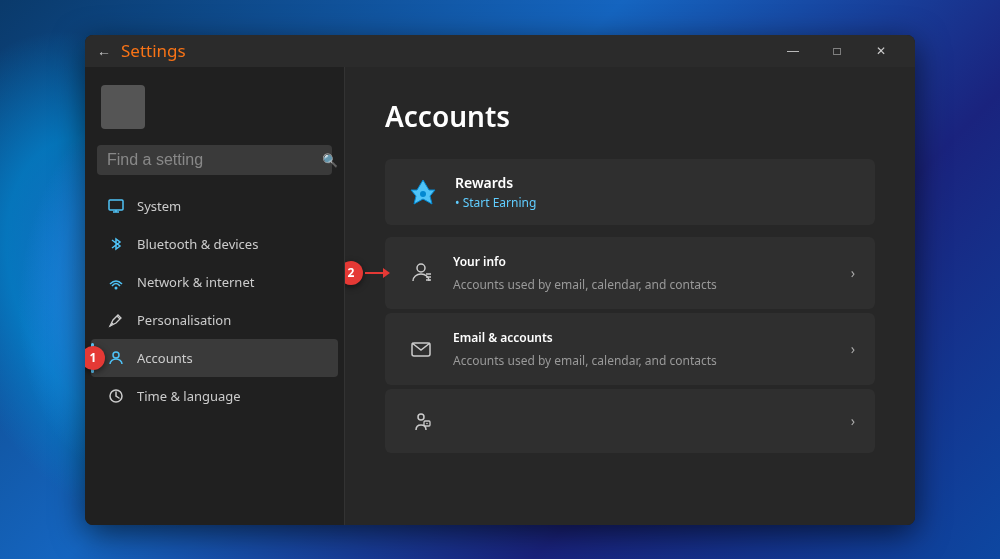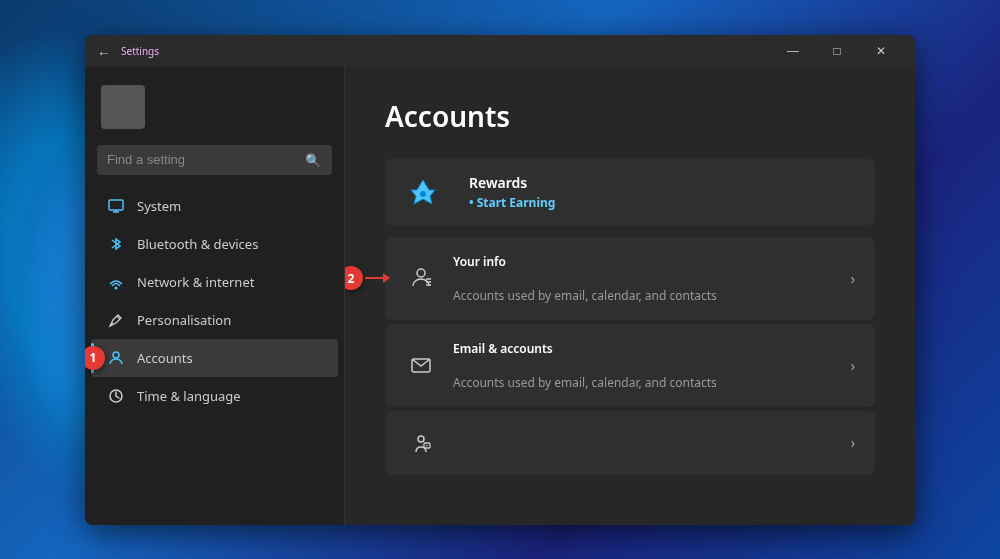--- a/index.html
+++ b/index.html
@@ -57,22 +57,22 @@
       padding: 0 12px;
       flex-shrink: 0;
     }
     .titlebar-back {
       color: #ccc;
       font-size: 14px;
       margin-right: 10px;
       cursor: pointer;
     }
     .titlebar-title {
-      color: #f0abfc;
-      font-size: 10px;
+      color: #f97316;
+      font-size: 17px;
       flex: 1;
     }
     .titlebar-controls {
       display: flex;
       gap: 0;
     }
     .titlebar-btn {
       width: 44px;
       height: 32px;
       display: flex;
@@ -118,21 +118,21 @@
       background: #3a3a3a;
       border-radius: 4px;
       padding: 6px 10px;
       gap: 8px;
     }
     .search-input {
       background: transparent;
       border: none;
       outline: none;
       color: #0ea5e9;
-      font-size: 13px;
+      font-size: 16px;
       flex: 1;
     }
     .search-input::placeholder { color: #888; }
     .search-icon { color: #888; font-size: 13px; }
     .nav-items { flex: 1; overflow-y: auto; padding-top: 4px; }
     .nav-item {
       display: flex;
       align-items: center;
       padding: 10px 16px;
       cursor: pointer;
@@ -179,40 +179,39 @@
       margin-bottom: 24px;
     }
     
     .rewards-section {
       background: #2f2f2f;
       border-radius: 6px;
       padding: 14px 20px;
       margin-bottom: 12px;
       display: flex;
       align-items: center;
-      gap: 28px;
+      gap: 14px;
     }
     .rewards-icon {
       width: 36px;
       height: 36px;
       display: flex;
       align-items: center;
       justify-content: center;
       flex-shrink: 0;
     }
     .rewards-text h3 {
       color: #fff;
       font-size: 14px;
       font-weight: 600;
     }
     .rewards-text p {
       color: #60cdff;
       font-size: 12px;
       margin-top: 2px;
-      font-weight: bold;
     }
     
     .settings-item {
       background: #2f2f2f;
       border-radius: 6px;
       padding: 16px 20px;
       margin-bottom: 4px;
       display: flex;
       align-items: center;
       gap: 16px;
@@ -228,21 +227,21 @@
     }
     .settings-text { flex: 1; }
     .settings-text h3 {
       color: #fff;
       font-size: 12px;
       font-weight: 600;
     }
     .settings-text p {
       color: #999;
       font-size: 12px;
-      margin-top: 17px;
+      margin-top: 6px;
     }
     .chevron { color: #aaa; font-size: 14px; }
     
     .annotation-circle {
       width: 24px;
       height: 24px;
       border-radius: 50%;
       background: #e53935;
       color: white;
       font-size: 12px;

